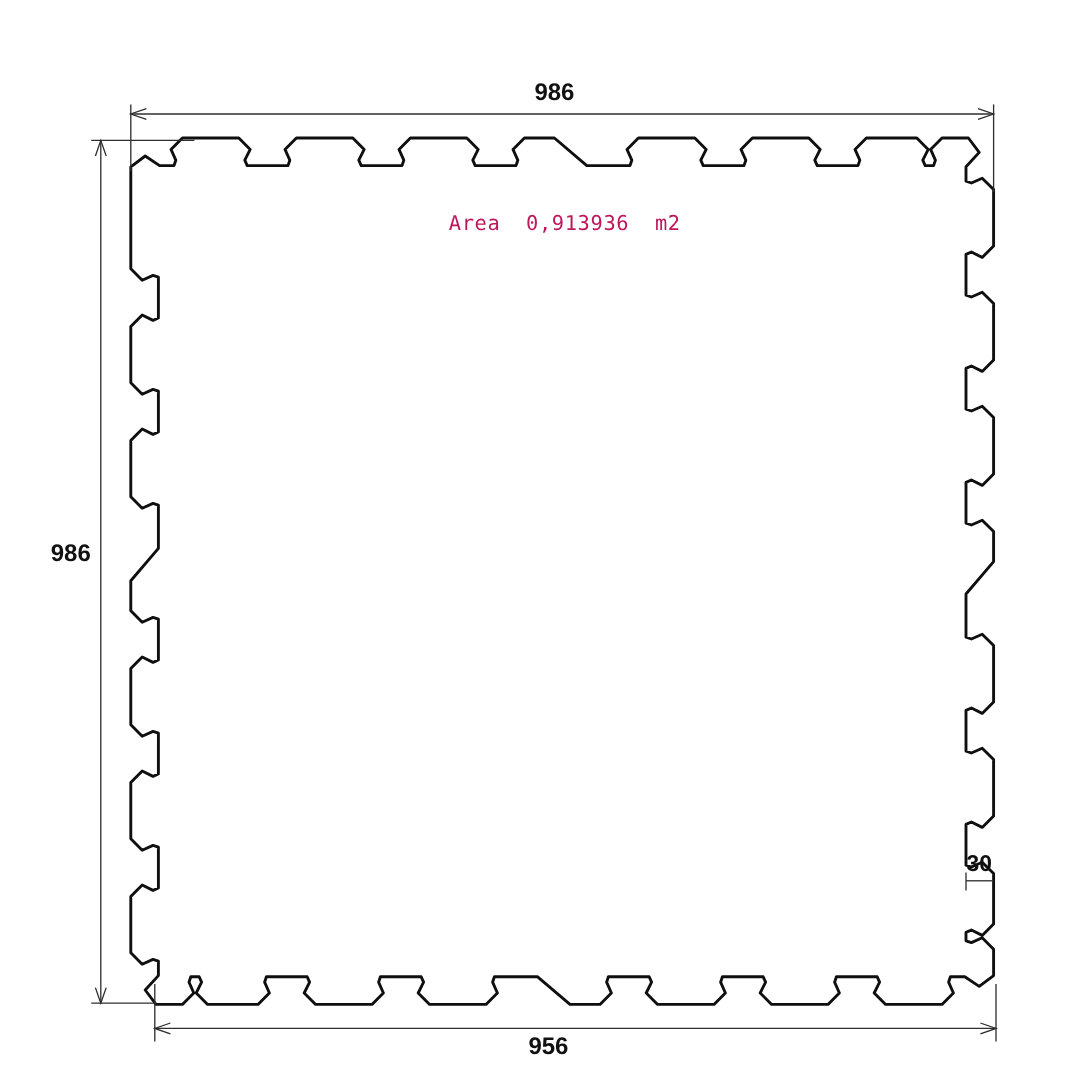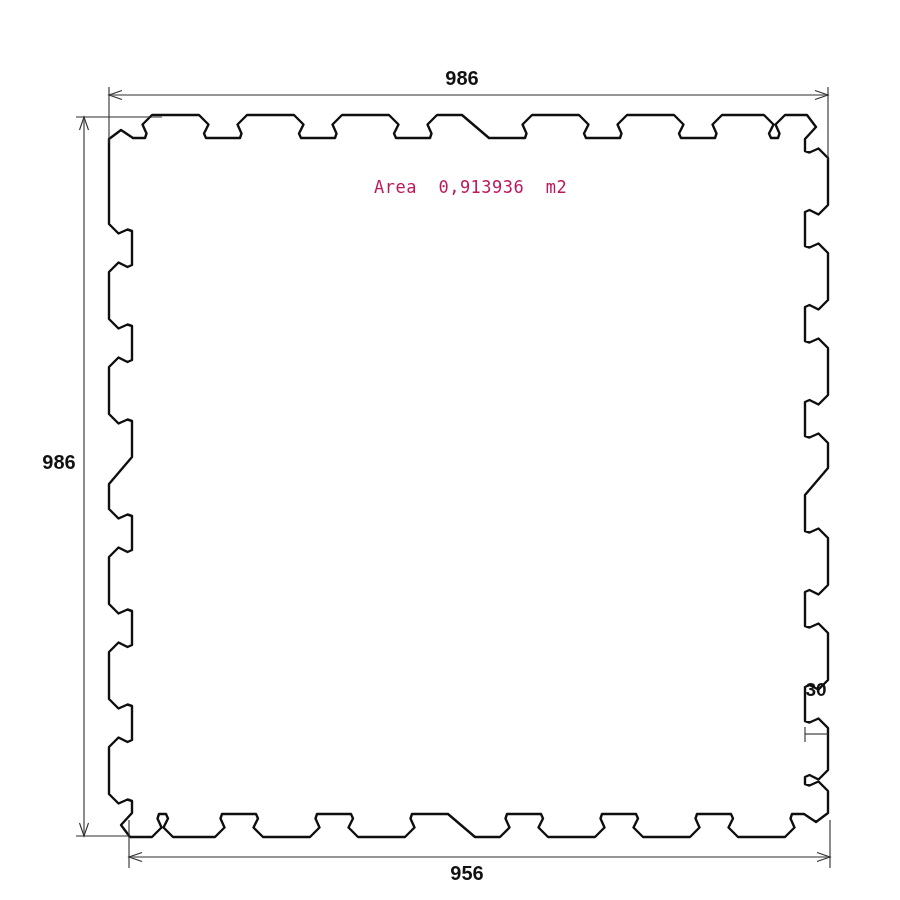--- a/index.html
+++ b/index.html
@@ -54,18 +54,18 @@
         <polyline points="88.5,823.0 84,836 79.5,823.0"></polyline>
         <polyline points="142.0,861.5 129,857 142.0,852.5"></polyline>
         <polyline points="817.0,852.5 830,857 817.0,861.5"></polyline>
       </g>
     </svg>
 
   <div class="dim" id="dim-top" style="left:462px;top:78px;">986</div>
 
   <div class="dim" id="dim-left" style="left:59px;top:462px;">986</div>
 
-  <div class="dim" id="dim-bottom" style="left:467px;top:873px;">956</div>
+  <div class="dim" id="dim-bottom" style="left:457px;top:873px;">956</div>
 
-  <div class="dim" id="dim-tooth" style="left:816px;top:690px;">30</div>
+  <div class="dim" id="dim-tooth" style="left:816px;top:721px;">30</div>
 
   <div id="area-label" style="left:374px;top:187px;">Area  0,913936  m2</div>
 </div>
 
 </body></html>

